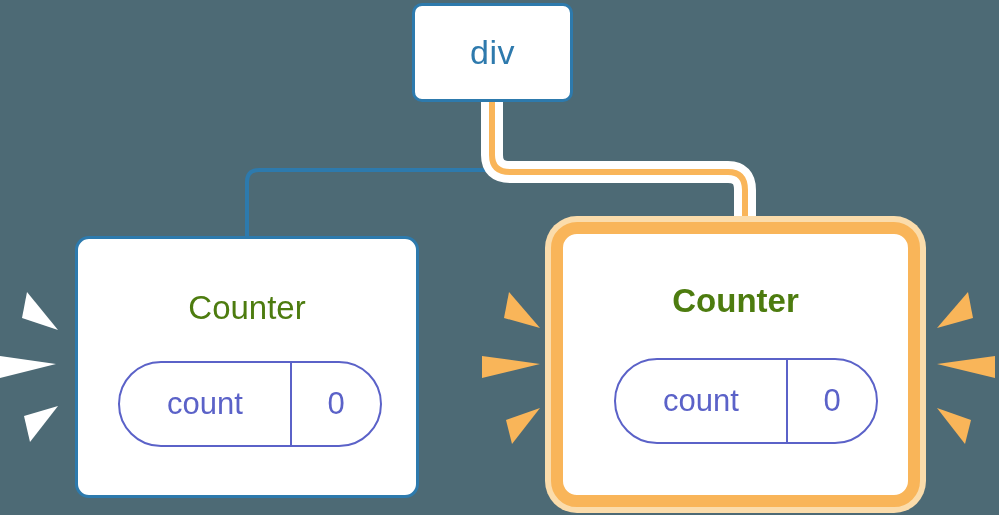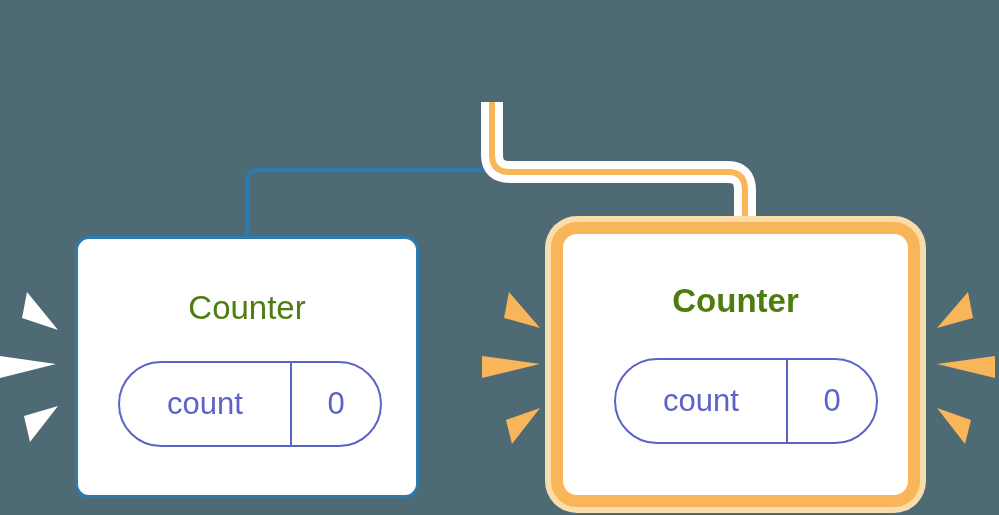--- a/index.html
+++ b/index.html
@@ -135,20 +135,23 @@
 
   <svg id="wires" viewBox="0 0 999 515">
 
     <path d="M 492 102 L 492 166 Q 492 170 488 170 L 259 170 Q 247 170 247 182 L 247 238" fill="none" stroke="#2d7aad" stroke-width="4"></path>
 
     <path d="M 492 102 L 492 155 Q 492 172 510 172 L 728 172 Q 745 172 745 190 L 745 240" fill="none" stroke="#ffffff" stroke-width="22" stroke-linecap="butt"></path>
 
     <path d="M 492 102 L 492 155 Q 492 172 510 172 L 728 172 Q 745 172 745 190 L 745 240" fill="none" stroke="#f9b559" stroke-width="6"></path>
   </svg>
 
+  <div class="node-div">
+    <span class="node-div-label">div</span>
+  </div>
 
   <div class="card card-plain">
     <div class="card-title">Counter</div>
     <div class="pill">
       <div class="pill-key">count</div>
       <div class="pill-val">0</div>
     </div>
   </div>
 
   <div class="card card-highlight">

